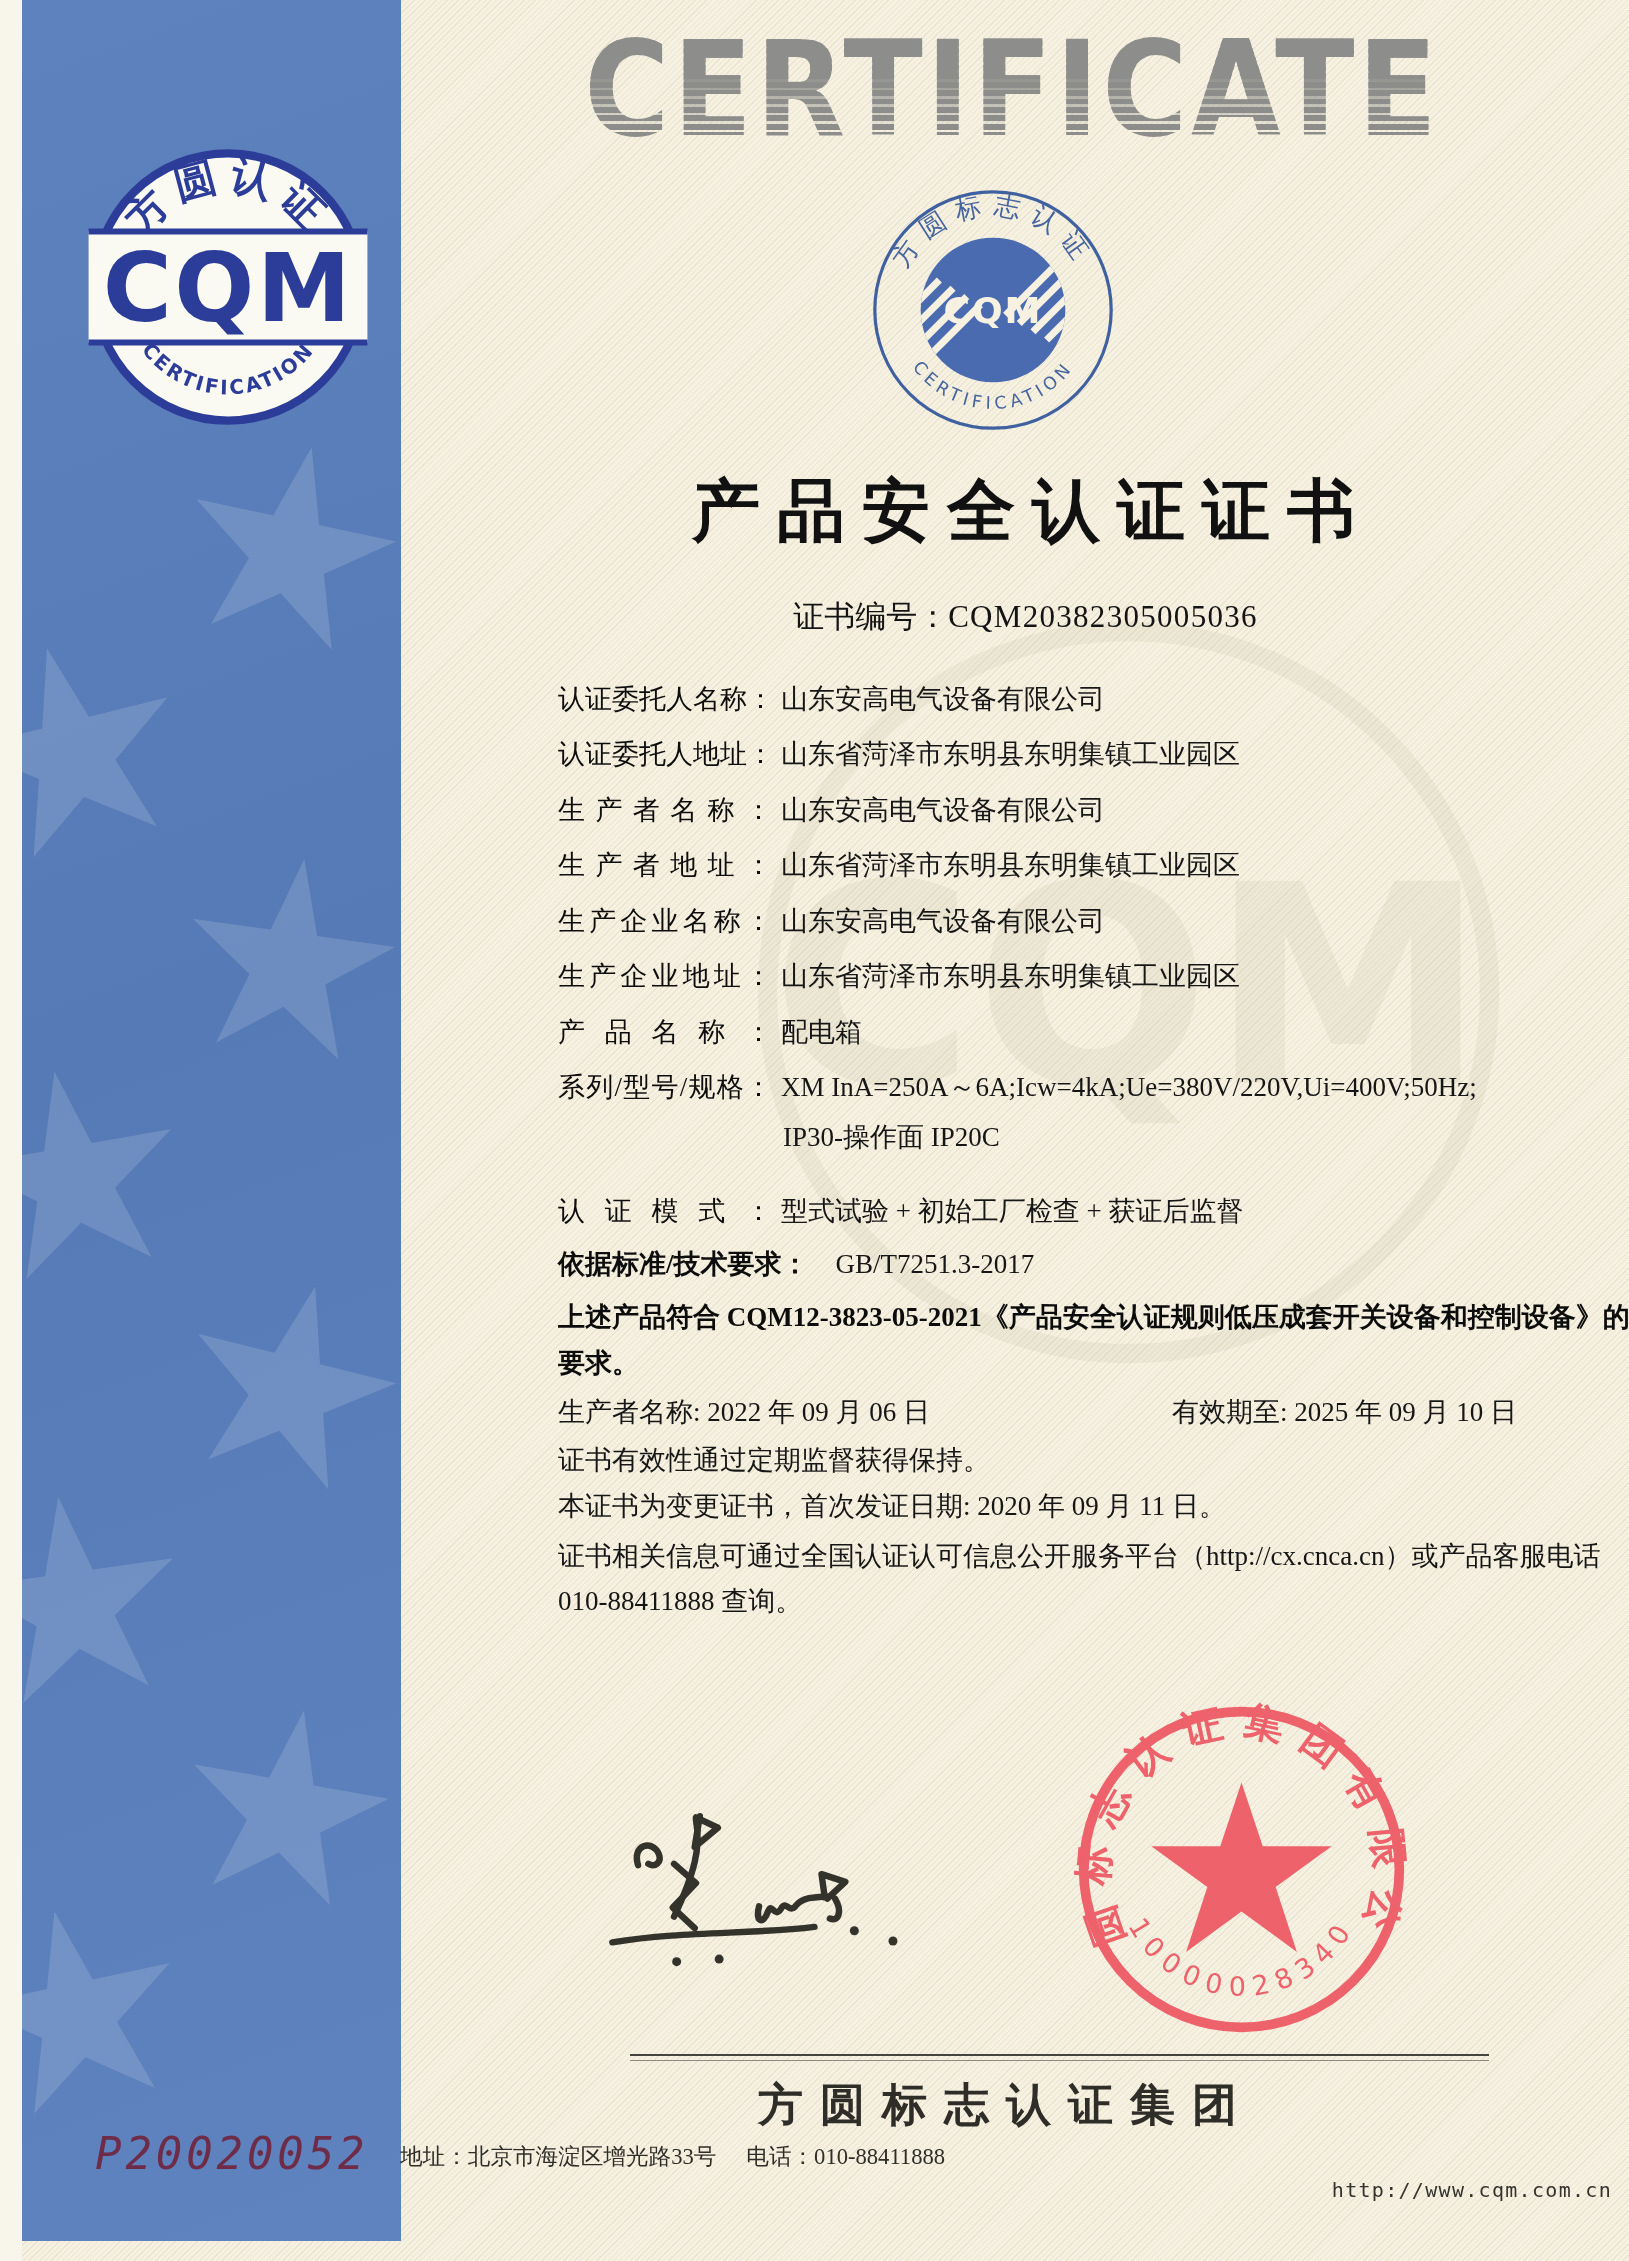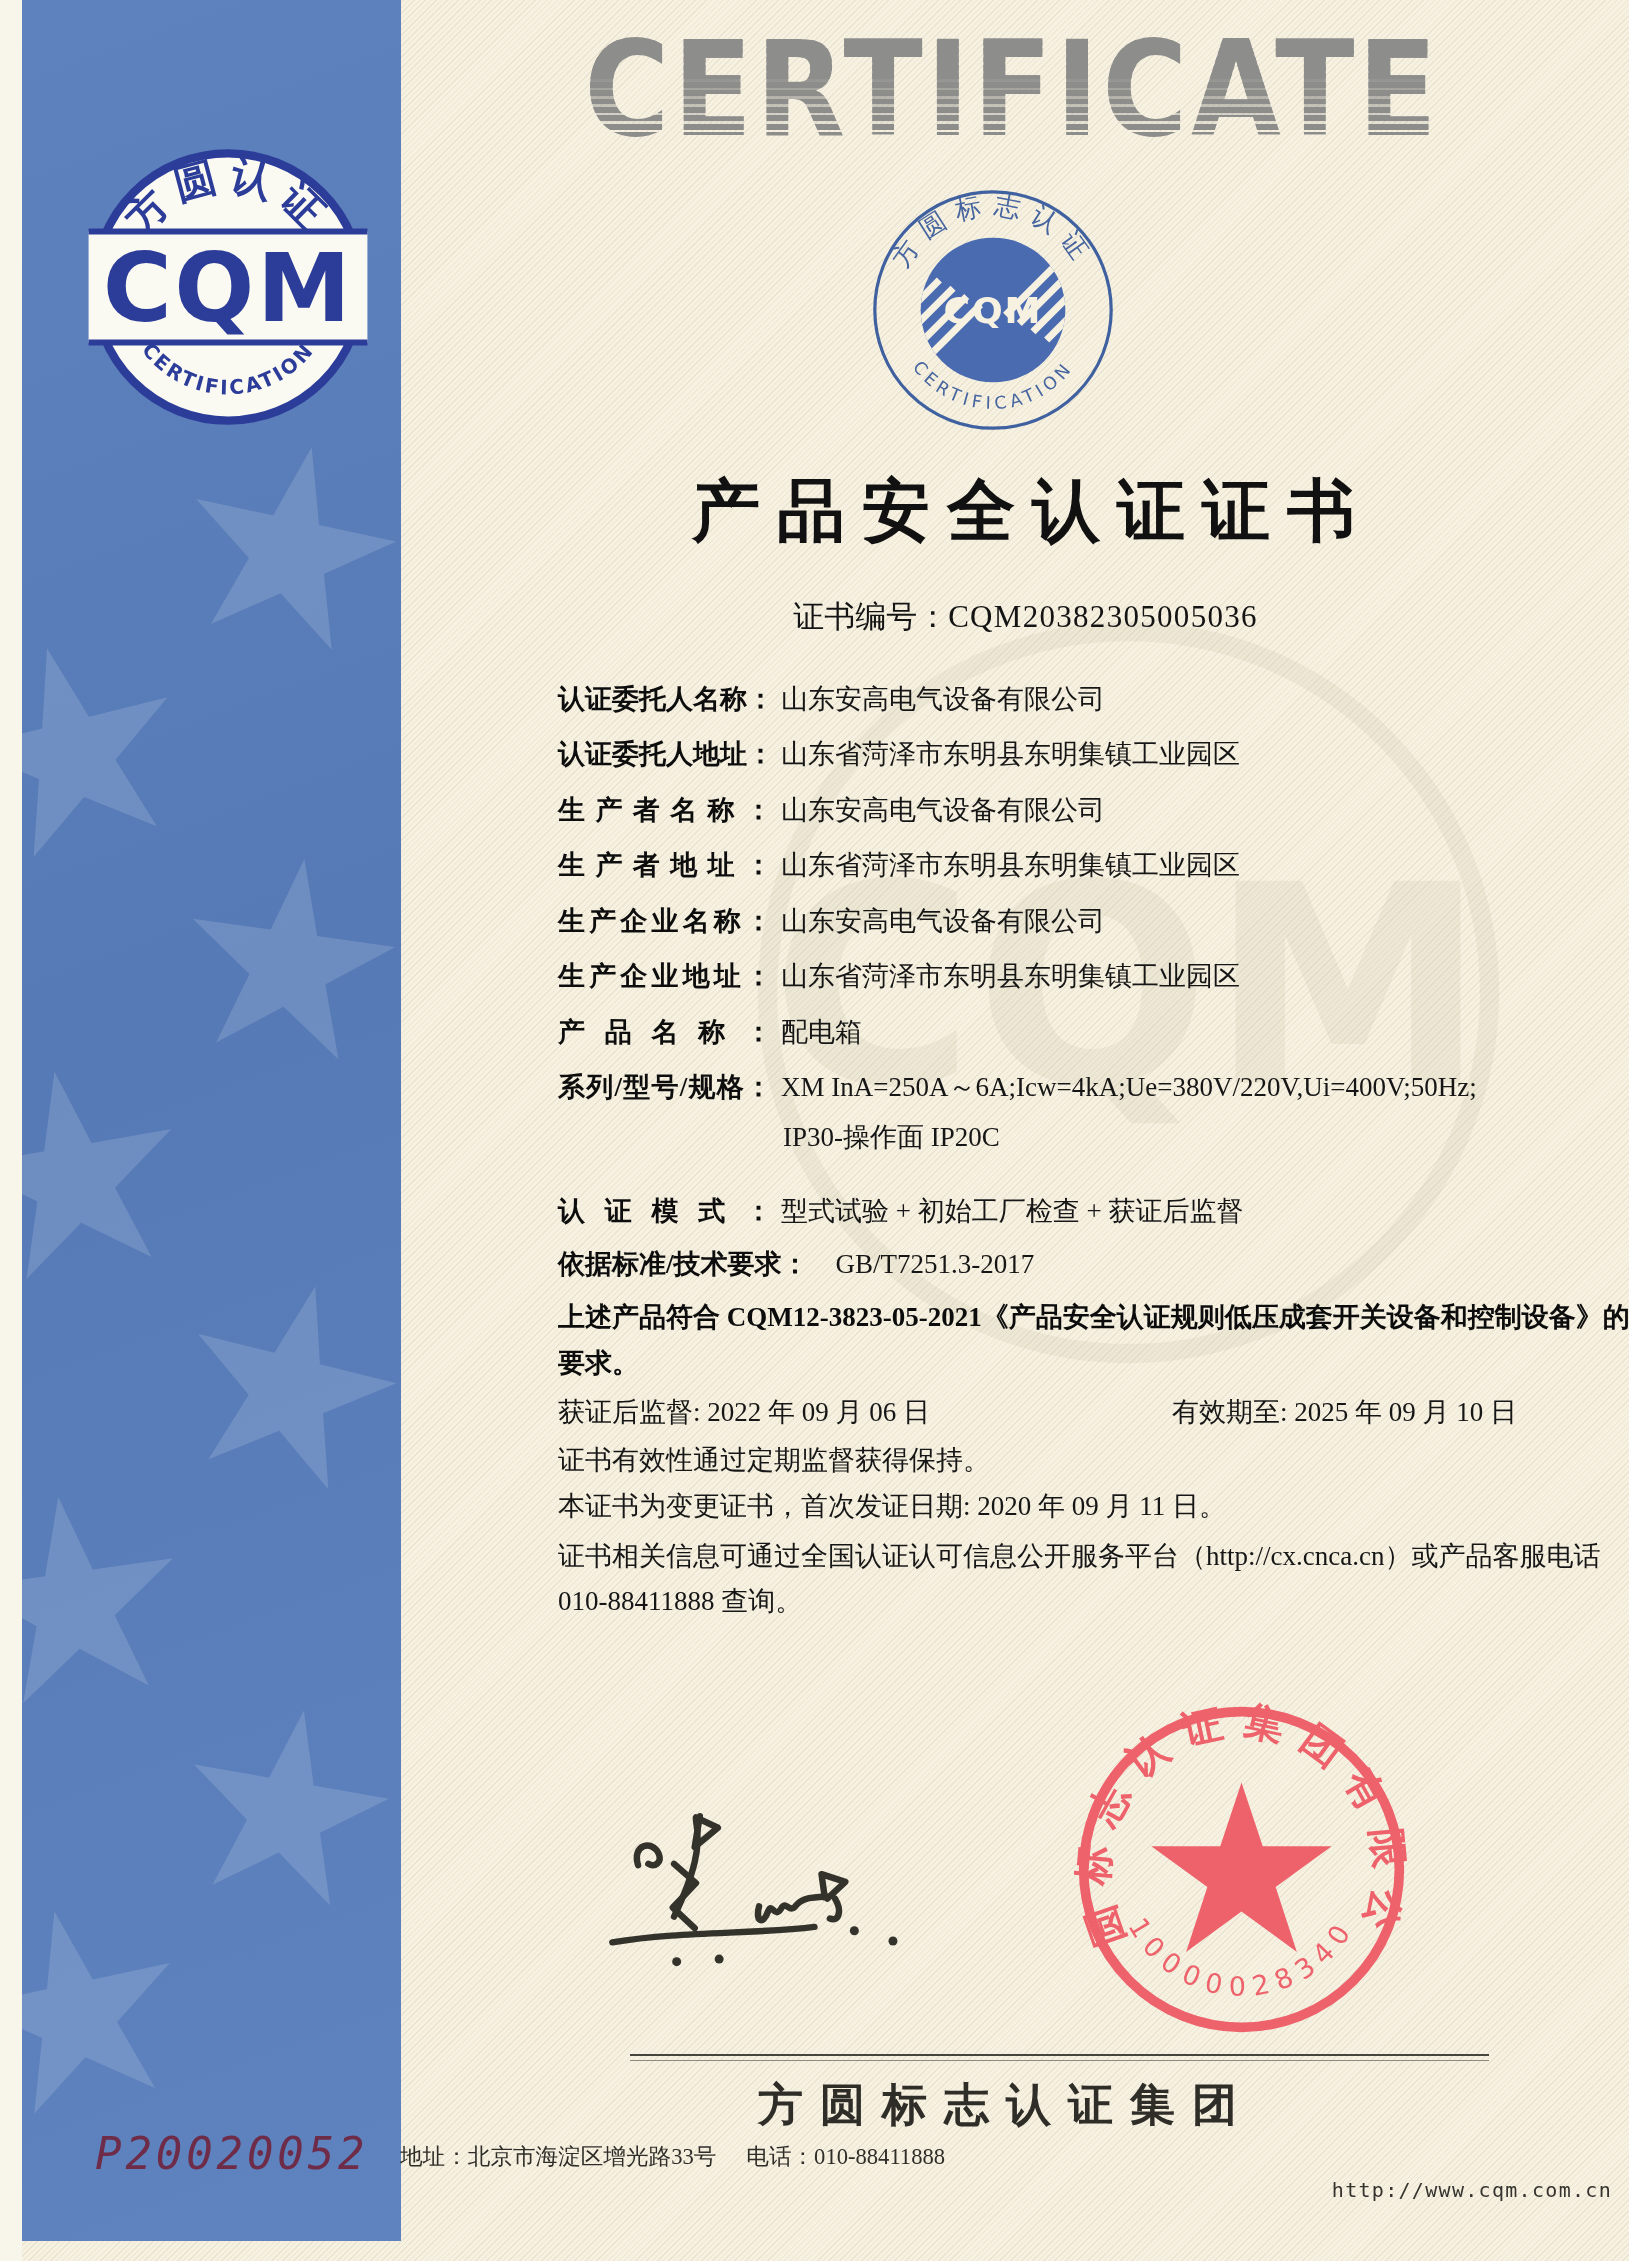--- a/index.html
+++ b/index.html
@@ -62,21 +62,21 @@
   }
   #cert-no-line{
     position:absolute;left:400px;top:596px;width:1251px;
     text-align:center;font-size:31px;color:#141414;
   }
   #cert-no-line .num{letter-spacing:1.3px;}
   
   .frow{position:absolute;left:558px;white-space:nowrap;font-size:27px;color:#161616;}
   .flabel{
     display:inline-block;width:214px;
-    font-weight:bold;color:#0d0d0d;
+    font-weight:normal;color:#0d0d0d;
     text-align:justify;text-align-last:justify;text-justify:inter-character;
     vertical-align:top;
   }
   .flabel-wide{font-weight:bold;color:#0d0d0d;}
   .fval{margin-left:9px;margin-top:28px;}
   .fval-wide{margin-left:27px;}
   .bold-line{font-weight:bold;color:#0c0c0c;}
   
   #signature{position:absolute;left:598px;top:1802px;}
   
@@ -220,21 +220,21 @@
     <span class="flabel">认证模式：</span><span class="fval">型式试验 + 初始工厂检查 + 获证后监督</span>
   </div>
   <div class="frow" style="top:1246px">
     <span class="flabel-wide">依据标准/技术要求：</span><span class="fval-wide">GB/T7251.3-2017</span>
   </div>
 
   <div class="frow bold-line" style="top:1299px">上述产品符合 CQM12-3823-05-2021《产品安全认证规则低压成套开关设备和控制设备》的</div>
   <div class="frow bold-line" style="top:1345px">要求。</div>
 
   <div class="frow" style="top:1394px">
-    <span>获证后监督: </span><span>2022 年 09 月 06 日</span>
+    <span>生产者名称: </span><span>2022 年 09 月 06 日</span>
   </div>
   <div class="frow" style="top:1394px;left:1172px">
     <span>有效期至: </span><span>2025 年 09 月 10 日</span>
   </div>
 
   <div class="frow" style="top:1442px">证书有效性通过定期监督获得保持。</div>
   <div class="frow" style="top:1488px">本证书为变更证书，首次发证日期: 2020 年 09 月 11 日。</div>
   <div class="frow" style="top:1538px">证书相关信息可通过全国认证认可信息公开服务平台（http://cx.cnca.cn）或产品客服电话</div>
   <div class="frow" style="top:1583px">010-88411888 查询。</div>
 

